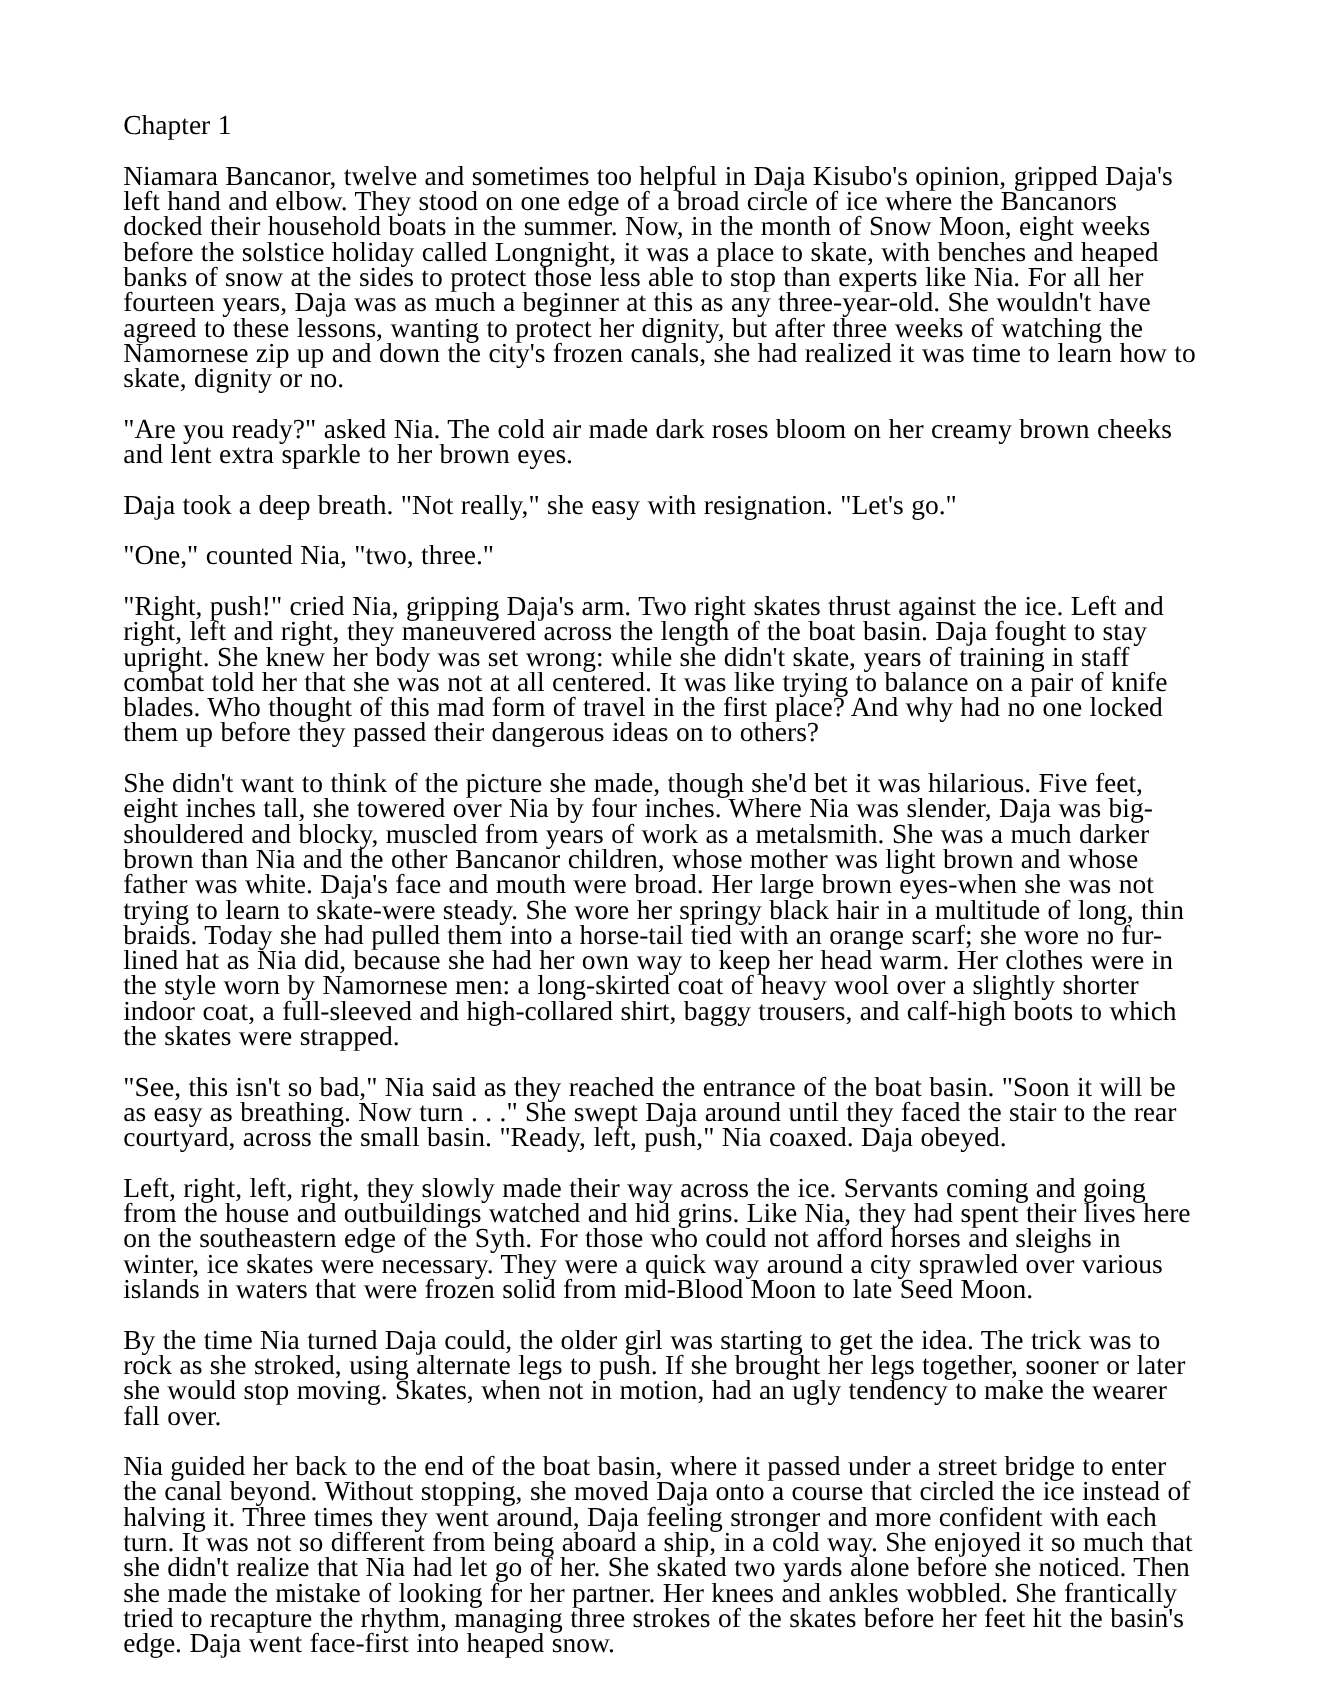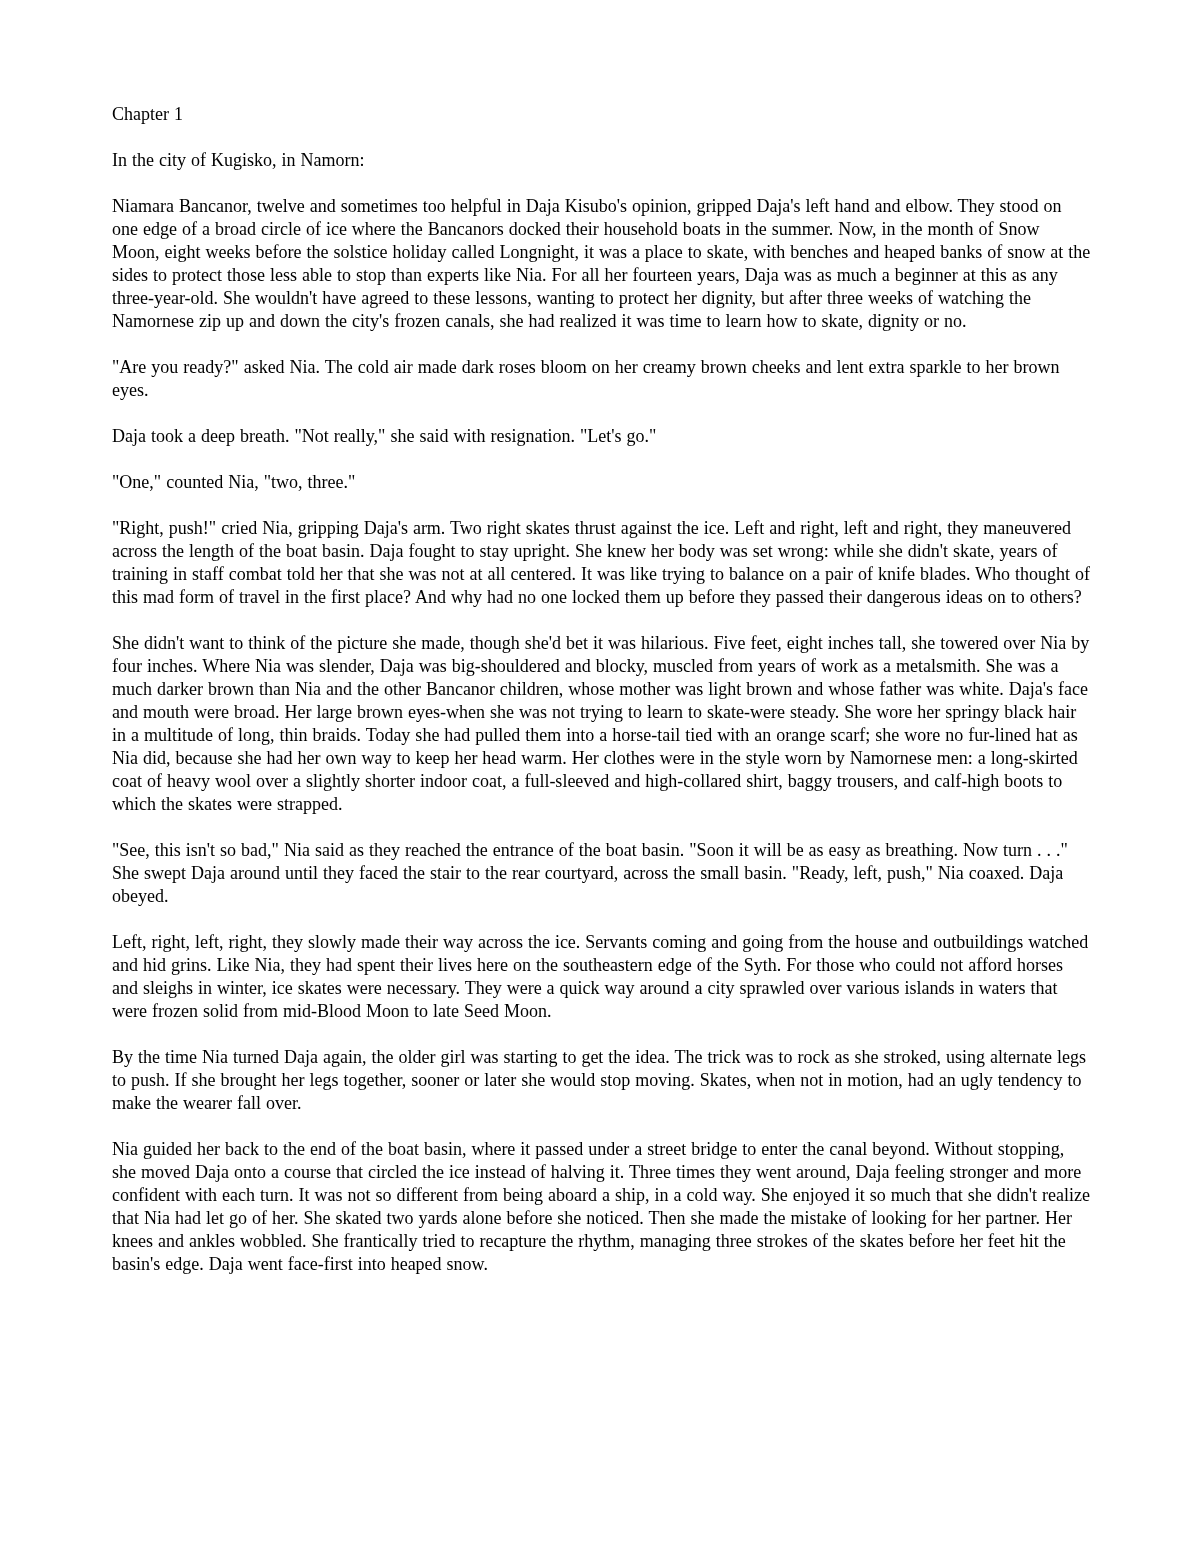--- a/index.html
+++ b/index.html
@@ -16,38 +16,37 @@
     box-sizing: border-box;
     width: 1200px;
     height: 1553px;
     padding: 103px 108px 0 112px;
     background: #ffffff;
   }
   .page-text p {
     margin: 0 0 23px 0;
     padding: 0;
     font-family: "Liberation Serif", "DejaVu Serif", serif;
-    font-size: 18px;
+    font-size: 25px;
     line-height: 23px;
     color: #000000;
     text-align: left;
     word-spacing: 0.5px;
   }
 </style>
 </head>
 <body>
 
 <div class="page">
   <div class="page-text">
       <p>Chapter 1</p>
-      <p>In the city of Kugisko, in Namorn:</p>
       <p>Niamara Bancanor, twelve and sometimes too helpful in Daja Kisubo's opinion, gripped Daja's left hand and elbow. They stood on one edge of a broad circle of ice where the Bancanors docked their household boats in the summer. Now, in the month of Snow Moon, eight weeks before the solstice holiday called Longnight, it was a place to skate, with benches and heaped banks of snow at the sides to protect those less able to stop than experts like Nia. For all her fourteen years, Daja was as much a beginner at this as any three-year-old. She wouldn't have agreed to these lessons, wanting to protect her dignity, but after three weeks of watching the Namornese zip up and down the city's frozen canals, she had realized it was time to learn how to skate, dignity or no.</p>
       <p>"Are you ready?" asked Nia. The cold air made dark roses bloom on her creamy brown cheeks and lent extra sparkle to her brown eyes.</p>
-      <p>Daja took a deep breath. "Not really," she said with resignation. "Let's go."</p>
+      <p>Daja took a deep breath. "Not really," she easy with resignation. "Let's go."</p>
       <p>"One," counted Nia, "two, three."</p>
       <p>"Right, push!" cried Nia, gripping Daja's arm. Two right skates thrust against the ice. Left and right, left and right, they maneuvered across the length of the boat basin. Daja fought to stay upright. She knew her body was set wrong: while she didn't skate, years of training in staff combat told her that she was not at all centered. It was like trying to balance on a pair of knife blades. Who thought of this mad form of travel in the first place? And why had no one locked them up before they passed their dangerous ideas on to others?</p>
       <p>She didn't want to think of the picture she made, though she'd bet it was hilarious. Five feet, eight inches tall, she towered over Nia by four inches. Where Nia was slender, Daja was big-shouldered and blocky, muscled from years of work as a metalsmith. She was a much darker brown than Nia and the other Bancanor children, whose mother was light brown and whose father was white. Daja's face and mouth were broad. Her large brown eyes-when she was not trying to learn to skate-were steady. She wore her springy black hair in a multitude of long, thin braids. Today she had pulled them into a horse-tail tied with an orange scarf; she wore no fur-lined hat as Nia did, because she had her own way to keep her head warm. Her clothes were in the style worn by Namornese men: a long-skirted coat of heavy wool over a slightly shorter indoor coat, a full-sleeved and high-collared shirt, baggy trousers, and calf-high boots to which the skates were strapped.</p>
       <p>"See, this isn't so bad," Nia said as they reached the entrance of the boat basin. "Soon it will be as easy as breathing. Now turn . . ." She swept Daja around until they faced the stair to the rear courtyard, across the small basin. "Ready, left, push," Nia coaxed. Daja obeyed.</p>
       <p>Left, right, left, right, they slowly made their way across the ice. Servants coming and going from the house and outbuildings watched and hid grins. Like Nia, they had spent their lives here on the southeastern edge of the Syth. For those who could not afford horses and sleighs in winter, ice skates were necessary. They were a quick way around a city sprawled over various islands in waters that were frozen solid from mid-Blood Moon to late Seed Moon.</p>
-      <p>By the time Nia turned Daja again, the older girl was starting to get the idea. The trick was to rock as she stroked, using alternate legs to push. If she brought her legs together, sooner or later she would stop moving. Skates, when not in motion, had an ugly tendency to make the wearer fall over.</p>
+      <p>By the time Nia turned Daja could, the older girl was starting to get the idea. The trick was to rock as she stroked, using alternate legs to push. If she brought her legs together, sooner or later she would stop moving. Skates, when not in motion, had an ugly tendency to make the wearer fall over.</p>
       <p>Nia guided her back to the end of the boat basin, where it passed under a street bridge to enter the canal beyond. Without stopping, she moved Daja onto a course that circled the ice instead of halving it. Three times they went around, Daja feeling stronger and more confident with each turn. It was not so different from being aboard a ship, in a cold way. She enjoyed it so much that she didn't realize that Nia had let go of her. She skated two yards alone before she noticed. Then she made the mistake of looking for her partner. Her knees and ankles wobbled. She frantically tried to recapture the rhythm, managing three strokes of the skates before her feet hit the basin's edge. Daja went face-first into heaped snow.</p>
     </div>
 </div>
 
 </body></html>

